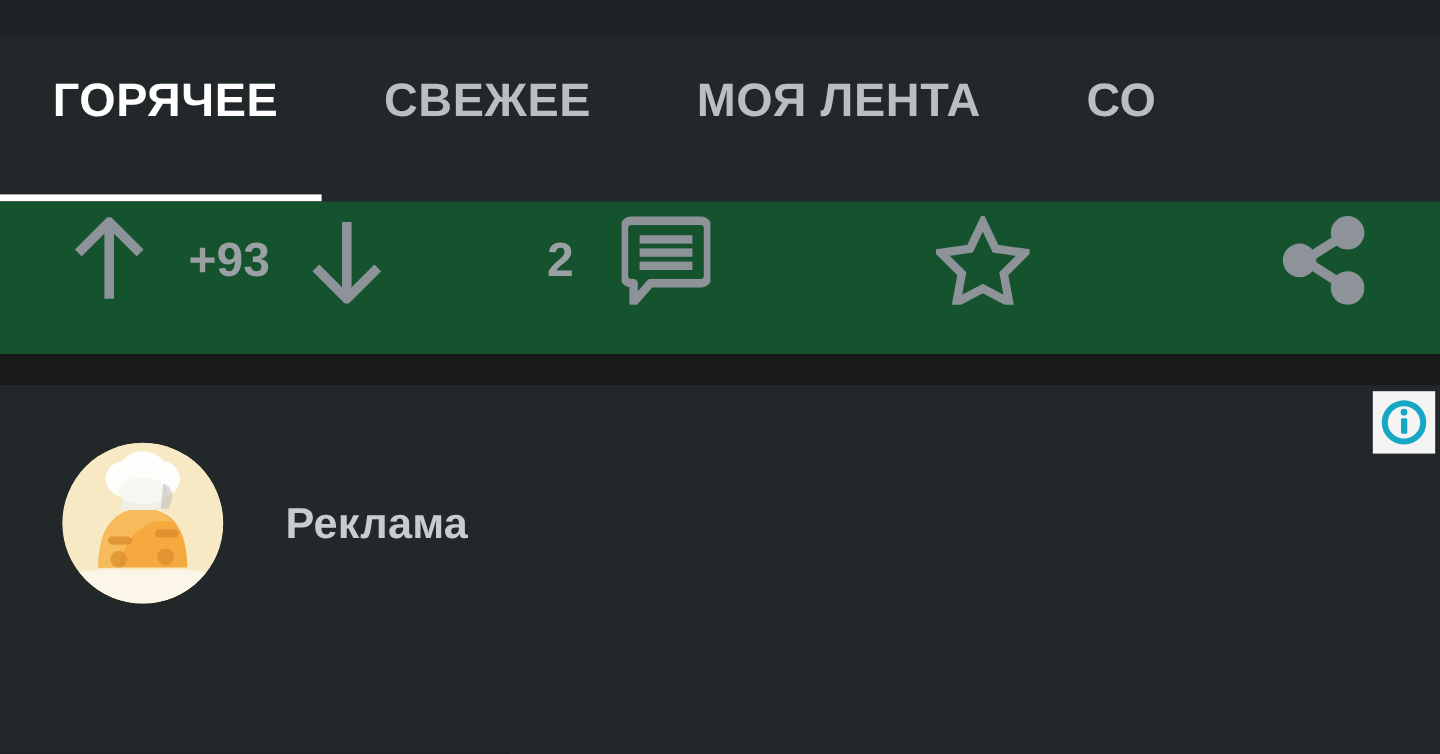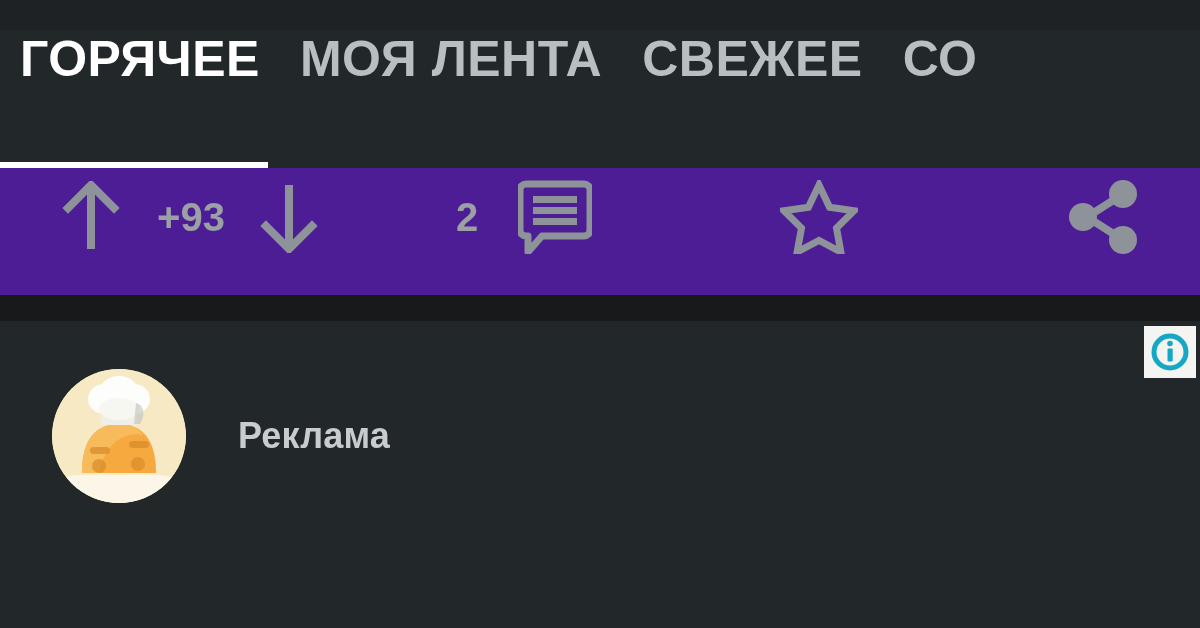--- a/index.html
+++ b/index.html
@@ -46,25 +46,25 @@
   .tabs-row {
     position: absolute;
     left: 0; top: 0;
     height: 110px;
     display: flex;
     align-items: center;
     white-space: nowrap;
   }
   .tab {
     display: inline-flex;
-    align-items: flex-start;
+    align-items: center;
     justify-content: center;
     height: 110px;
-    padding: 0 20px;
-    font-size: 50px;
+    padding: 0 44px;
+    font-size: 39px;
     font-weight: bold;
     letter-spacing: 0.5px;
     color: #b9bec1;
     text-transform: uppercase;
     user-select: none;
     box-sizing: border-box;
   }
   .tab.active {
     color: #ffffff;
   }
@@ -76,21 +76,21 @@
     height: 6px;
     background: #ffffff;
   }
 
   
   .toolbar {
     position: absolute;
     left: 0; top: 168px;
     width: 1200px;
     height: 127px;
-    background: #4c1d95;
+    background: #14532d;
   }
   .tb-item {
     position: absolute;
     display: flex;
     align-items: center;
     justify-content: center;
     height: 90px;
     top: 4px;
   }
   .tb-count {
@@ -166,24 +166,24 @@
 <div id="app">
 
   <div class="top-strip"></div>
 
   <div class="tabbar">
     <div class="tabs-row">
       <div class="tab active">
         <span>Горячее</span>
       </div>
       <div class="tab">
+        <span>Свежее</span>
+      </div>
+      <div class="tab">
         <span>Моя лента</span>
-      </div>
-      <div class="tab">
-        <span>Свежее</span>
       </div>
       <div class="tab">
         <span>Со</span>
       </div>
     </div>
     <div class="tab-underline"></div>
   </div>
 
   <div class="toolbar">
 

